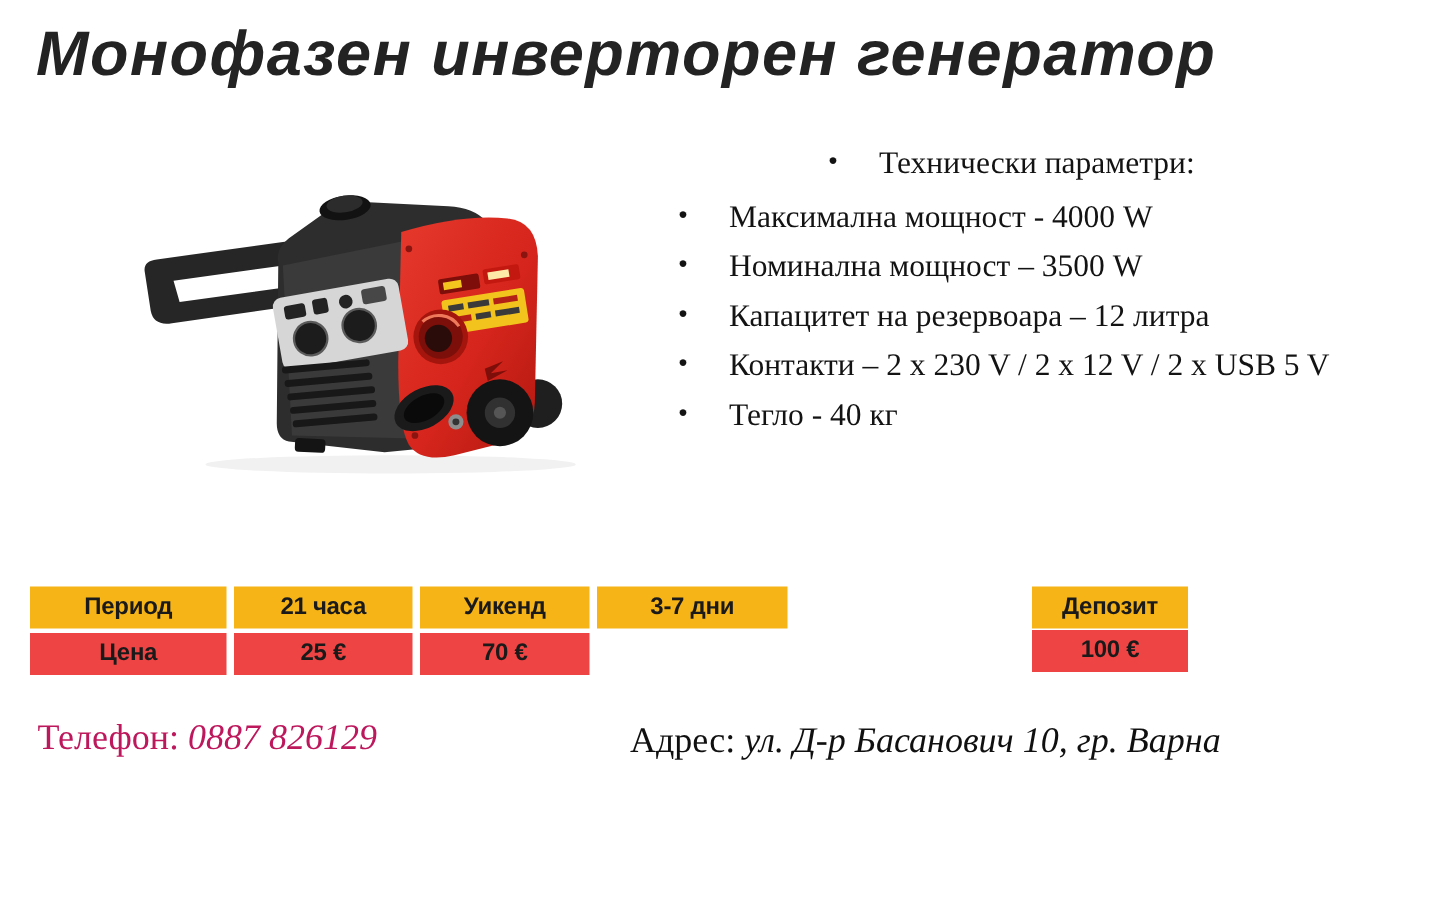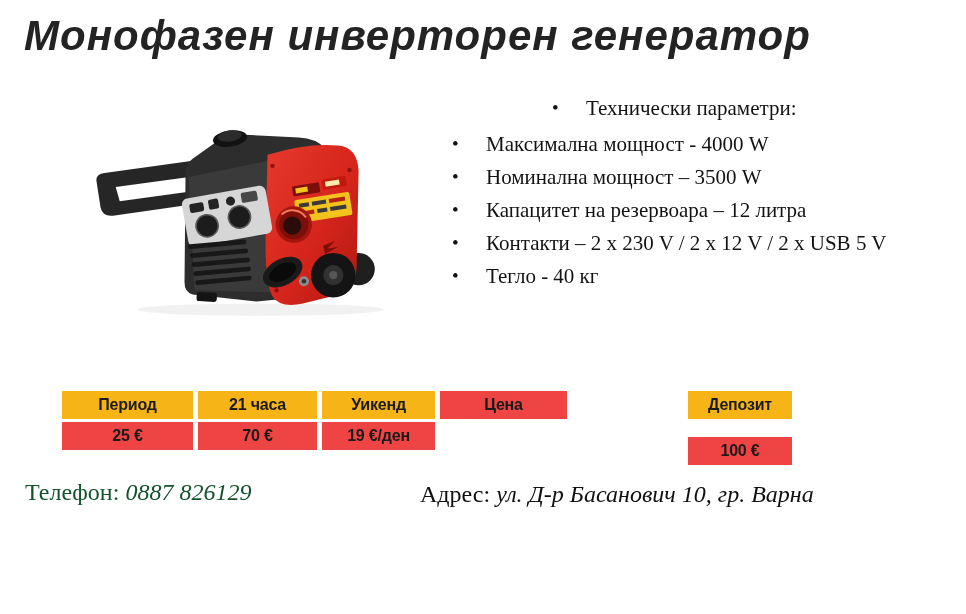--- a/index.html
+++ b/index.html
@@ -22,37 +22,37 @@
     font-size:21px; color:#131313;
   }
   .spec-item { display:flex; line-height:26px; margin-bottom:7px; }
   .spec-item.first { margin-left:100px; margin-bottom:10px; }
   .bullet { flex:0 0 34px; font-size:19px; }
   .spec-text { flex:1; }
   
   .price-table {
     position:absolute; left:20px; top:391px;
     display:grid; grid-template-columns:131px 119px 113px 127px;
-    column-gap:5px; row-gap:3px;margin-left:42px;
+    column-gap:5px; row-gap:3px;
   }
   .deposit-table {
     position:absolute; left:688px; top:391px;
-    display:grid; grid-template-columns:104px; row-gap:18px;
+    display:grid; grid-template-columns:104px; row-gap:1px;
   }
   .cell {
     height:28px; display:flex; align-items:center; justify-content:center;
     font-family:"Liberation Sans", sans-serif; font-weight:700; font-size:16px;
     letter-spacing:-0.2px; color:#1a1a1a;
   }
   .cell.head { background:#F6B417; }
   .cell.val  { background:#ef4444; }
   
   .phone {
     position:absolute; left:25px; top:479px;
-    font-size:24px; color:#14532d; white-space:nowrap;
+    font-size:24px; color:#be185d; white-space:nowrap;
   }
   .address {
     position:absolute; left:420px; top:479px; width:432px;
     font-size:24px; line-height:30px; color:#101010;
   }
   .italic-val { font-style:italic; }
 </style>
 </head>
 <body>
 
@@ -172,24 +172,24 @@
     <div class="spec-item">
       <span class="bullet">•</span>
       <span class="spec-text">Тегло  - 40 кг</span>
     </div>
   </div>
 
   <div class="price-table">
     <div class="cell head">Период</div>
     <div class="cell head">21 часа</div>
     <div class="cell head">Уикенд</div>
+    <div class="cell head">3-7 дни</div>
     <div class="cell val">Цена</div>
     <div class="cell val">25 €</div>
     <div class="cell val">70 €</div>
-    <div class="cell val">19 €/ден</div>
   </div>
 
   <div class="deposit-table">
     <div class="cell head">Депозит</div>
     <div class="cell val">100 €</div>
   </div>
 
   <div class="phone">
     <span>Телефон:</span>
     <span class="italic-val">0887 826129</span>

